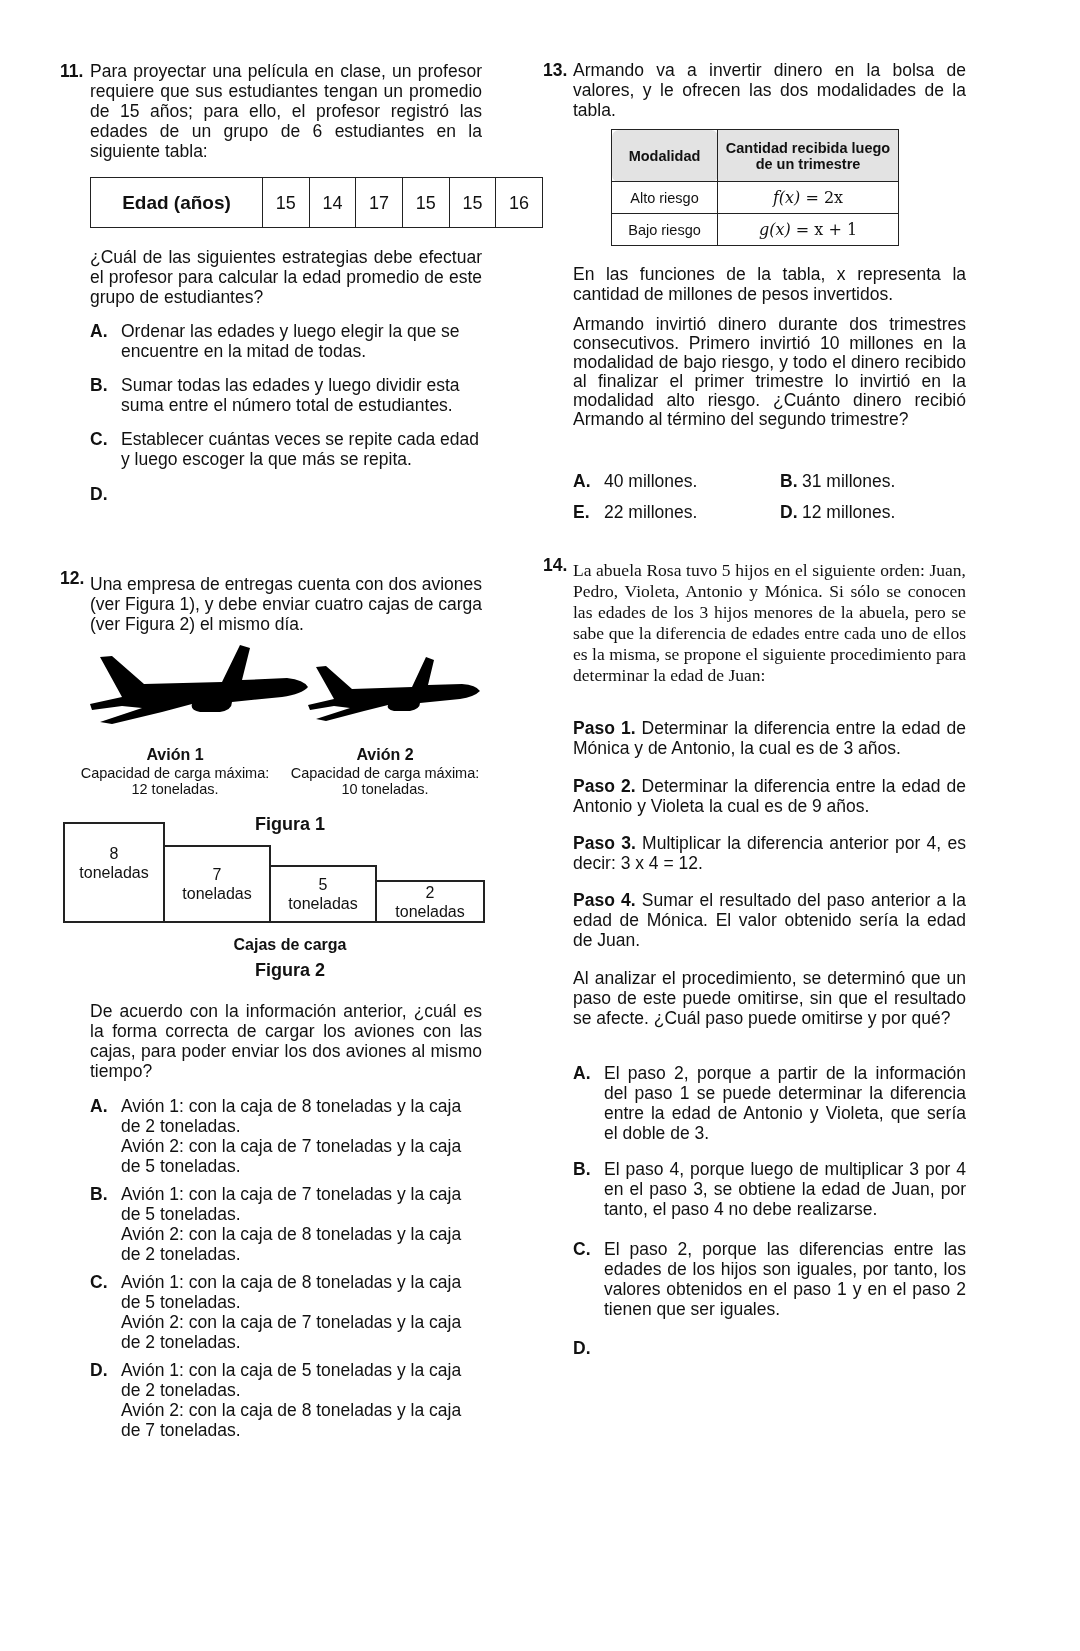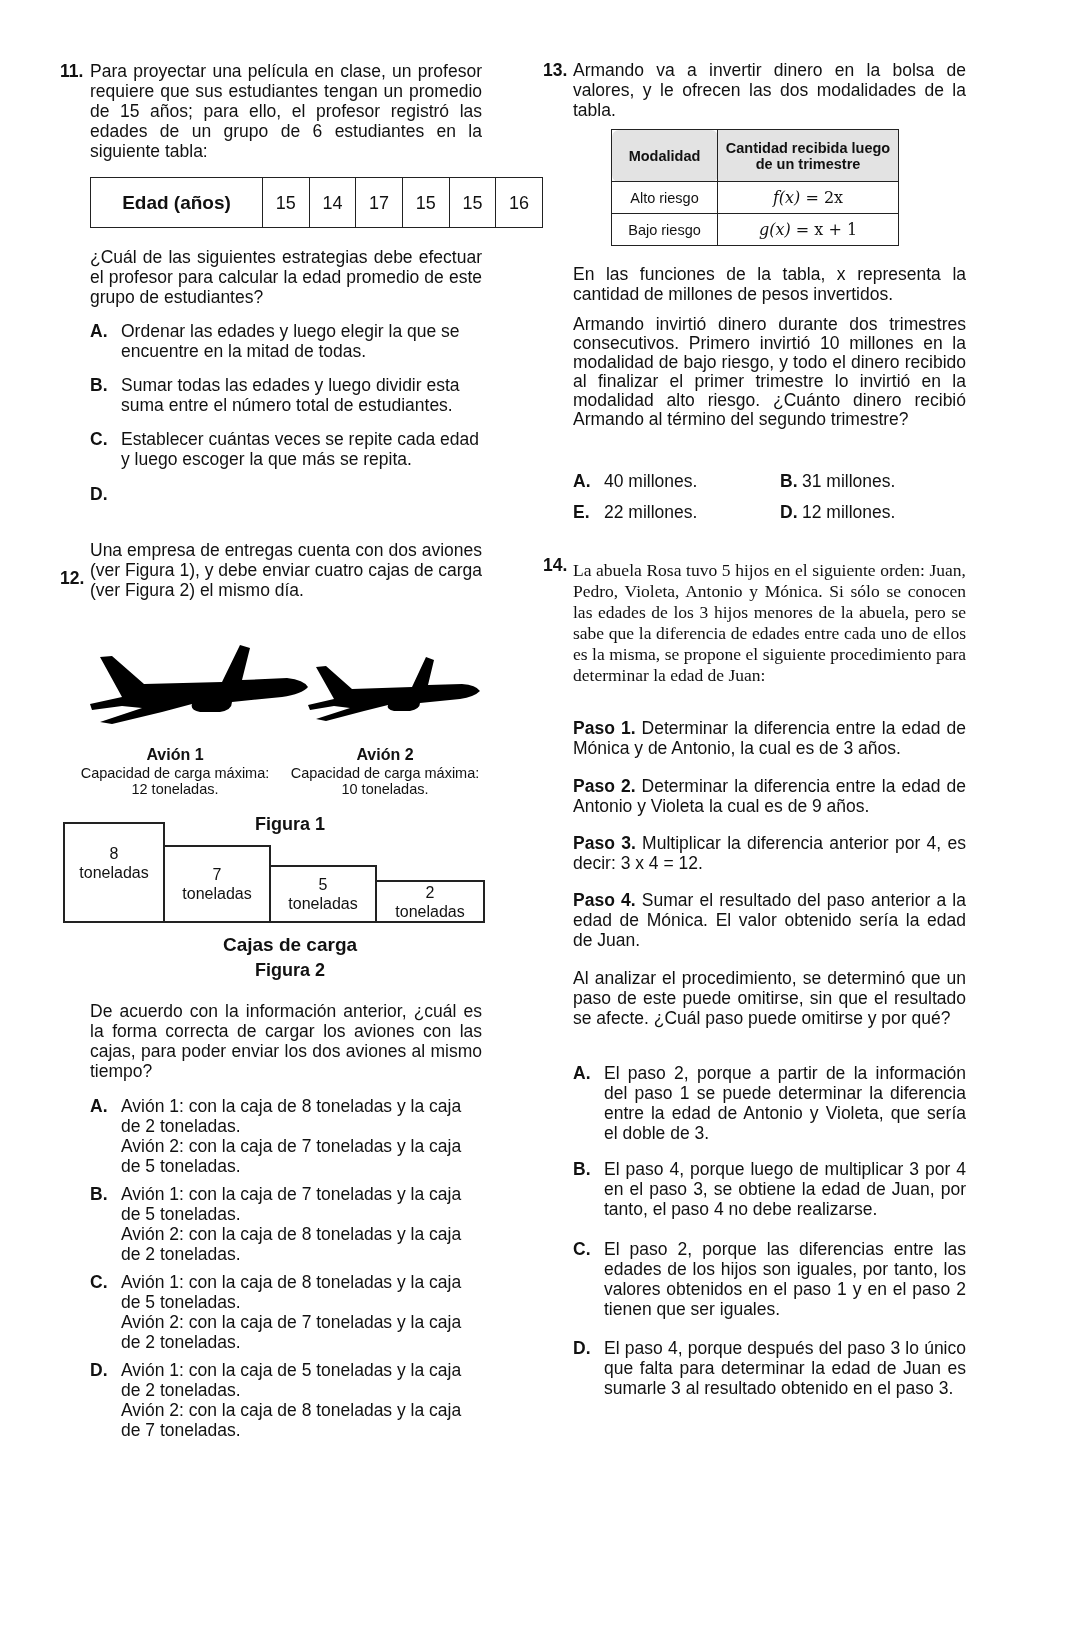--- a/index.html
+++ b/index.html
@@ -29,21 +29,21 @@
   table.mod td.math i { font-style: italic; }
 
   
   .plane svg { display: block; }
   .cap { position: absolute; text-align: center; font-size: 14.5px; line-height: 16px; }
   .cap .pname { font-weight: bold; font-size: 16px; display: block; margin-bottom: 2px; }
   .figlabel { position: absolute; font-weight: bold; font-size: 18px; text-align: center; }
 
   
   .box { position: absolute; border: 2px solid #222; background: #fff; text-align: center; font-size: 16px; line-height: 19px; display: flex; flex-direction: column; align-items: center; justify-content: center; }
-  .boxcaption { position: absolute; font-weight: bold; font-size: 19px; text-align: center; }
+  .boxcaption { position: absolute; font-weight: bold; font-size: 16px; text-align: center; }
 </style>
 </head>
 <body>
 
 <div class="col col-left">
 
   <div>
     <span class="qnum" style="left:0; top:61px;">11.</span>
     <div class="abs para" style="left:30px; top:61px; width:392px;">Para proyectar una película en clase, un profesor requiere que sus estudiantes tengan un promedio de 15 años; para ello, el profesor registró las edades de un grupo de 6 estudiantes en la siguiente tabla:</div>
 
@@ -75,21 +75,21 @@
       <span class="letter">C.</span>
       <span class="otext">Establecer cuántas veces se repite cada edad y luego escoger la que más se repita.</span>
     </div>
     <div class="opt" style="left:30px; top:484px; width:392px; height:42px;">
       <span class="letter">D.</span>
     </div>
   </div>
 
   <div>
     <span class="qnum" style="left:0; top:568px;">12.</span>
-    <div class="abs para" style="left:30px; top:540px; width:392px;">Una empresa de entregas cuenta con dos aviones (ver Figura 1), y debe enviar cuatro cajas de carga (ver Figura 2) el mismo día.</div>
+    <div class="abs para" style="left:30px; top:574px; width:392px;">Una empresa de entregas cuenta con dos aviones (ver Figura 1), y debe enviar cuatro cajas de carga (ver Figura 2) el mismo día.</div>
 
     <div class="abs plane" style="left:22px; top:642px;">
       <svg width="230" height="85" viewBox="0 0 230 85">
         <path d="M8 62 L40 55 L18 15 L30 14 L62 42 L140 40 L158 3 L168 6 L160 38 L205 36 Q222 38 226 45 Q220 52 200 55 L150 60 Q150 68 138 70 L118 70 Q108 68 110 62 L80 70 L30 82 L18 80 L60 66 L40 64 L10 68 Z" fill="#000"></path>
       </svg>
     </div>
 
     <div class="abs plane" style="left:242px; top:655px;">
       <svg width="180" height="68" viewBox="0 0 180 68">
         <path d="M6 50 L32 44 L14 12 L24 11 L50 34 L110 32 L124 2 L132 5 L126 30 L160 29 Q174 30 178 36 Q172 42 158 44 L118 48 Q118 54 108 56 L92 56 Q84 54 86 50 L62 56 L24 66 L14 64 L48 53 L32 51 L8 55 Z" fill="#000"></path>
@@ -236,16 +236,15 @@
     <div class="opt" style="left:5px; top:1159px; width:393px; height:62px;">
       <span class="letter">B.</span>
       <span class="otext para">El paso 4, porque luego de multiplicar 3 por 4 en el paso 3, se obtiene la edad de Juan, por tanto, el paso 4 no debe realizarse.</span>
     </div>
     <div class="opt" style="left:5px; top:1239px; width:393px; height:80px;">
       <span class="letter">C.</span>
       <span class="otext para">El paso 2, porque las diferencias entre las edades de los hijos son iguales, por tanto, los valores obtenidos en el paso 1 y en el paso 2 tienen que ser iguales.</span>
     </div>
     <div class="opt" style="left:5px; top:1338px; width:393px; height:80px;">
       <span class="letter">D.</span>
-      <span class="otext para">El paso 4, porque después del paso 3 lo único que falta para determinar la edad de Juan es sumarle 3 al resultado obtenido en el paso 3.</span>
     </div>
   </div>
 </div>
 
 </body></html>

